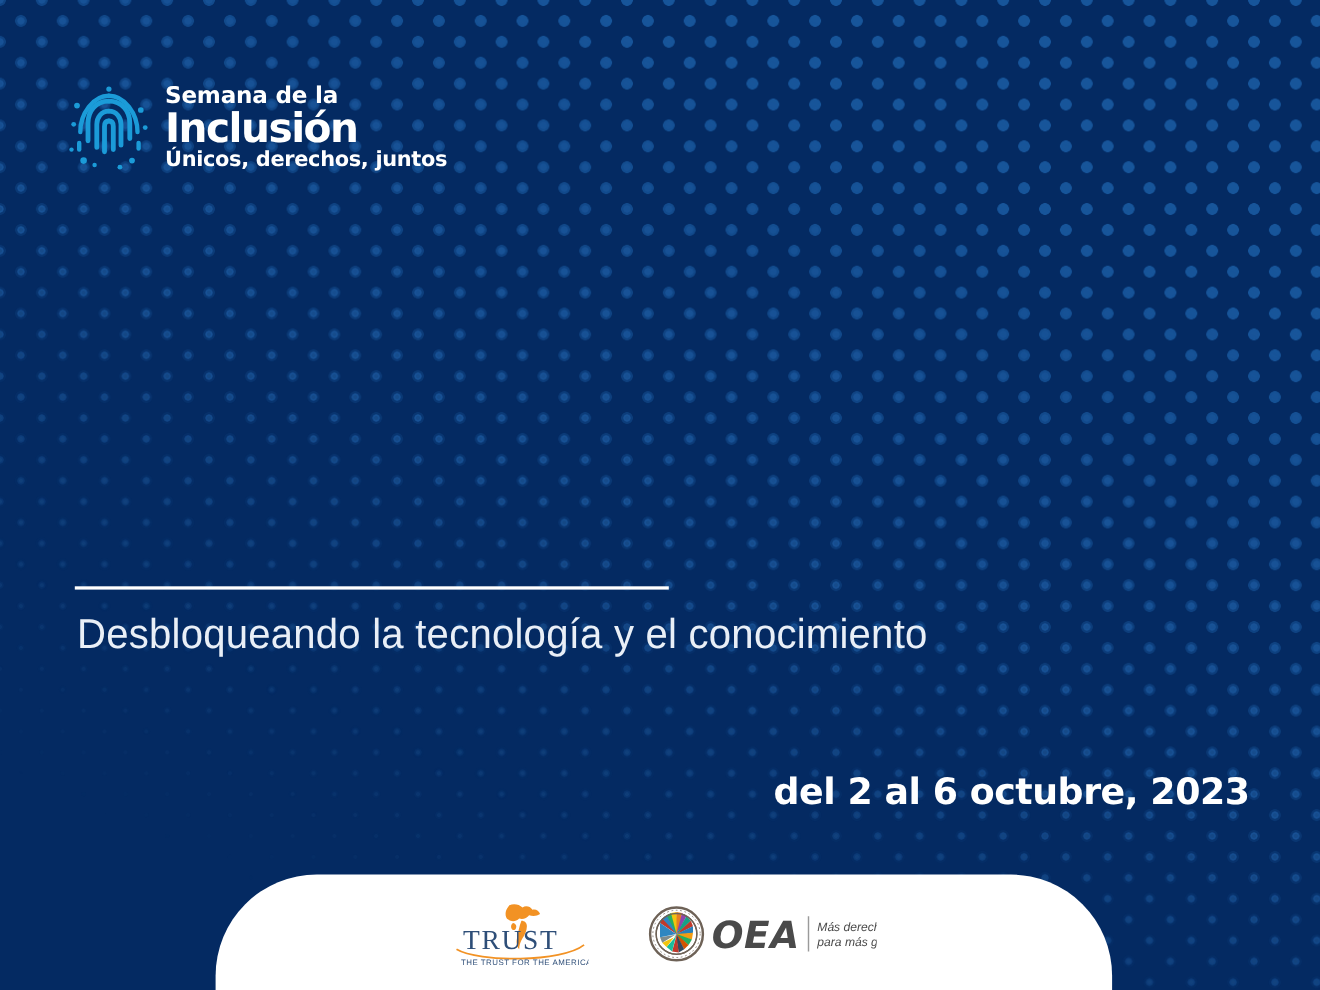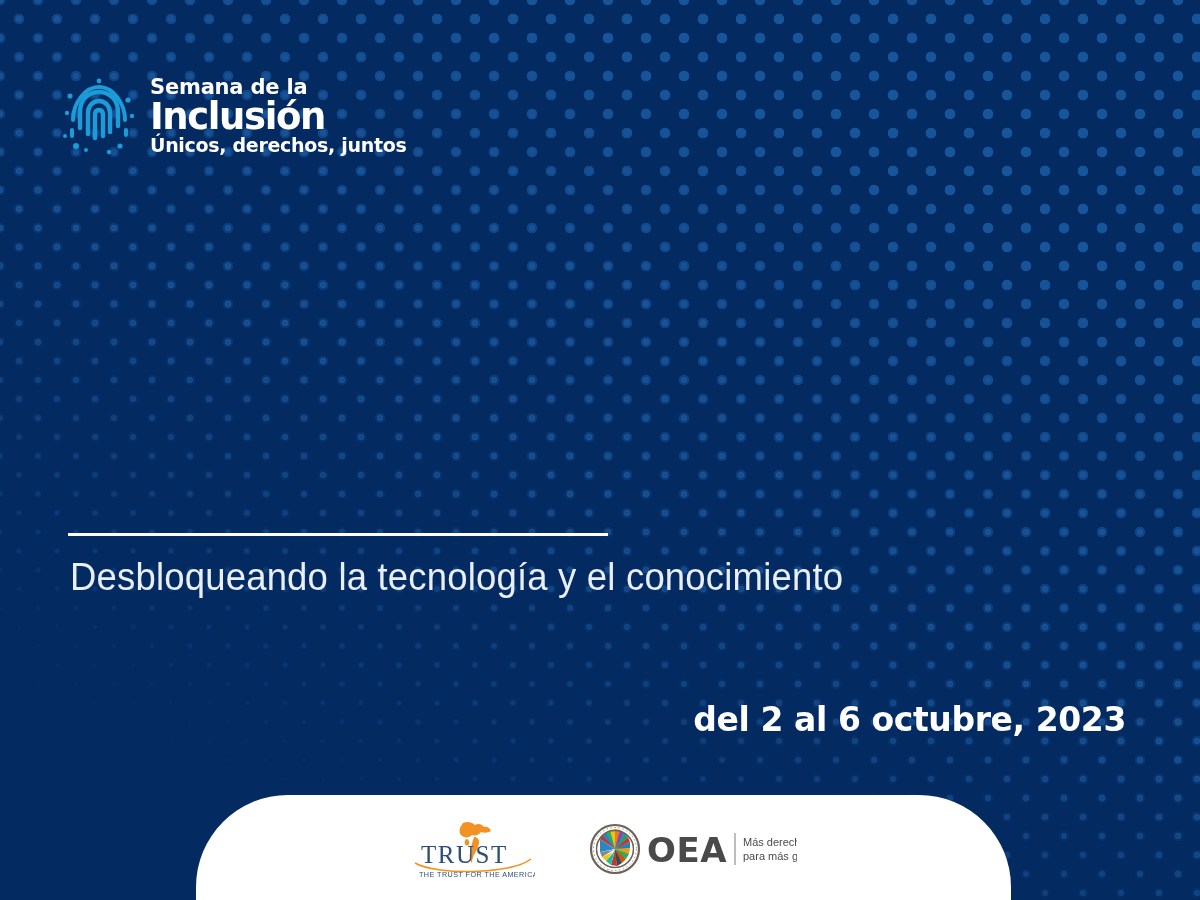--- a/index.html
+++ b/index.html
@@ -180,21 +180,21 @@
     font-size: 38px;
     font-weight: 400;
     letter-spacing: 0.2px;
     white-space: nowrap;
     transform: scaleX(0.96);
     transform-origin: left center;
   }
 
   .event-dates {
     position: absolute;
-    right: 74px;
+    right: 64px;
     top: 700px;
     margin: 0;
     color: #FFFFFF;
     font-family: "DejaVu Sans", sans-serif;
     font-size: 33px;
     font-weight: 700;
     letter-spacing: -0.4px;
     white-space: nowrap;
   }
 
@@ -228,20 +228,21 @@
     width: 124px;
     height: 62px;
     flex: 0 0 auto;
   }
   
   .oea-logo {
     width: 208px;
     height: 56px;
     flex: 0 0 auto;
     margin-top: 3px;
+    font-style: italic;
   }
 </style>
 </head>
 <body>
 
 <div class="poster">
 
   <div class="bg-base"></div>
   <div class="dot-layer large"></div>
   <div class="dot-layer medium"></div>

